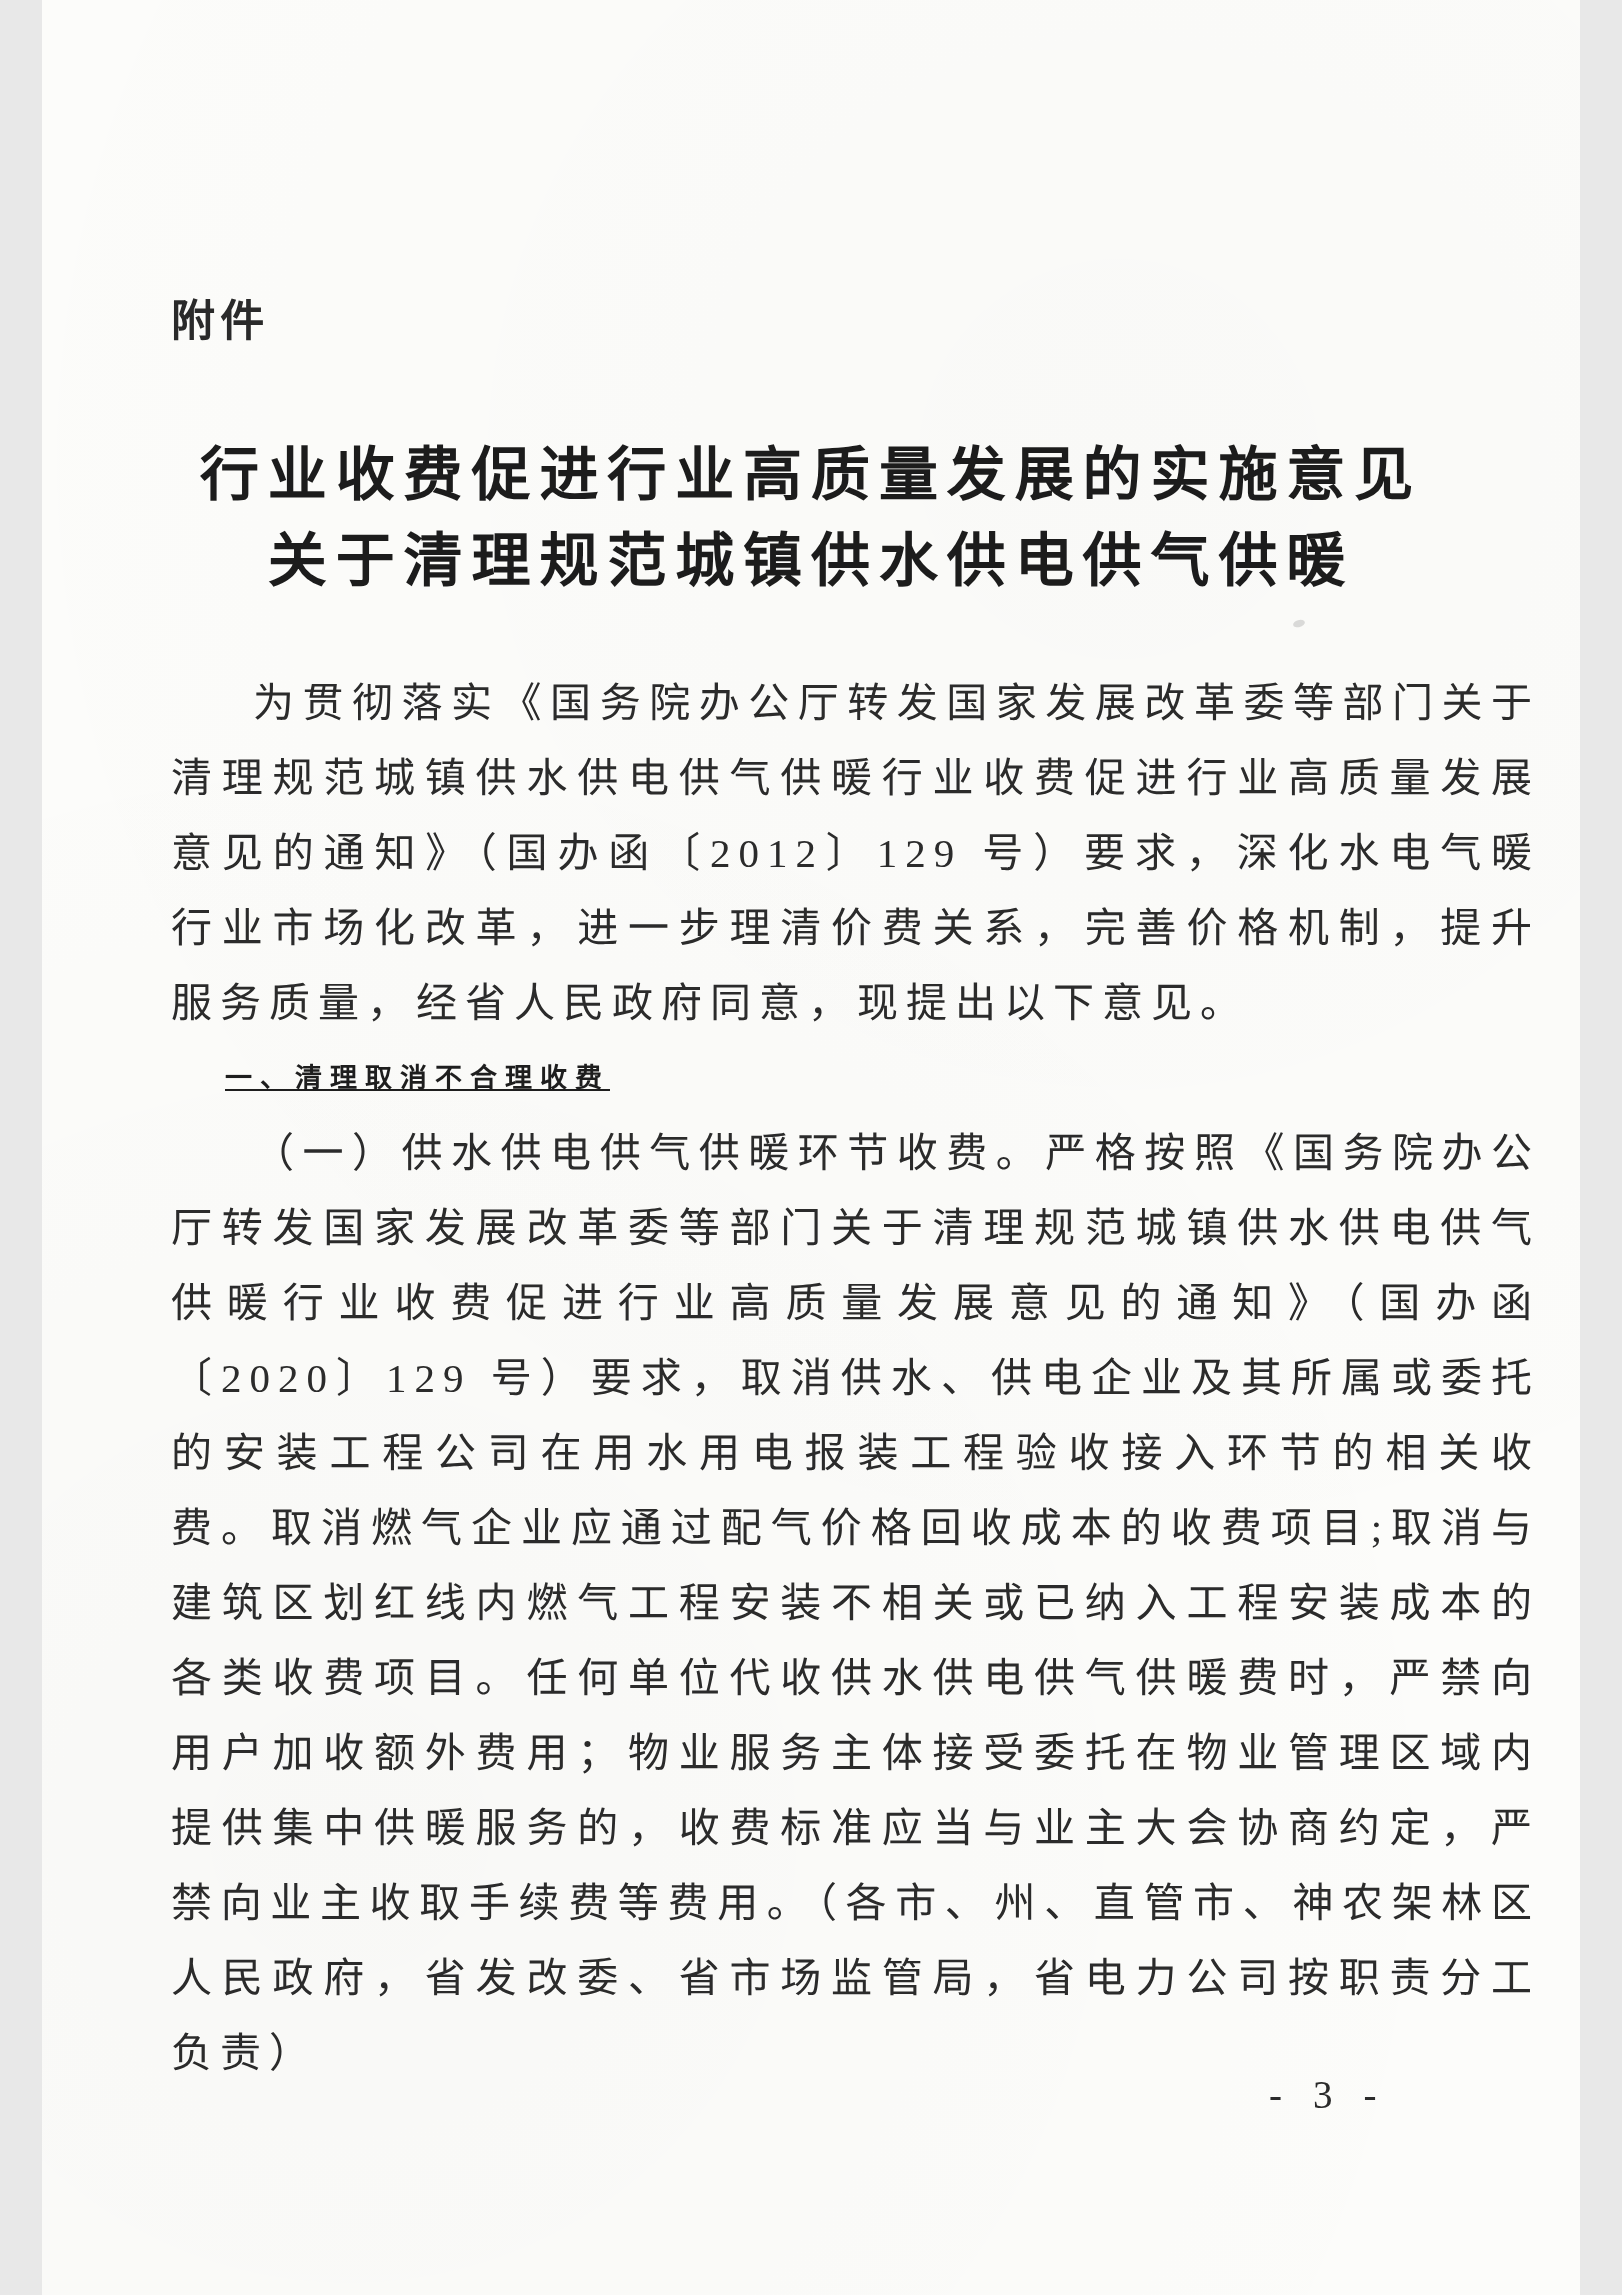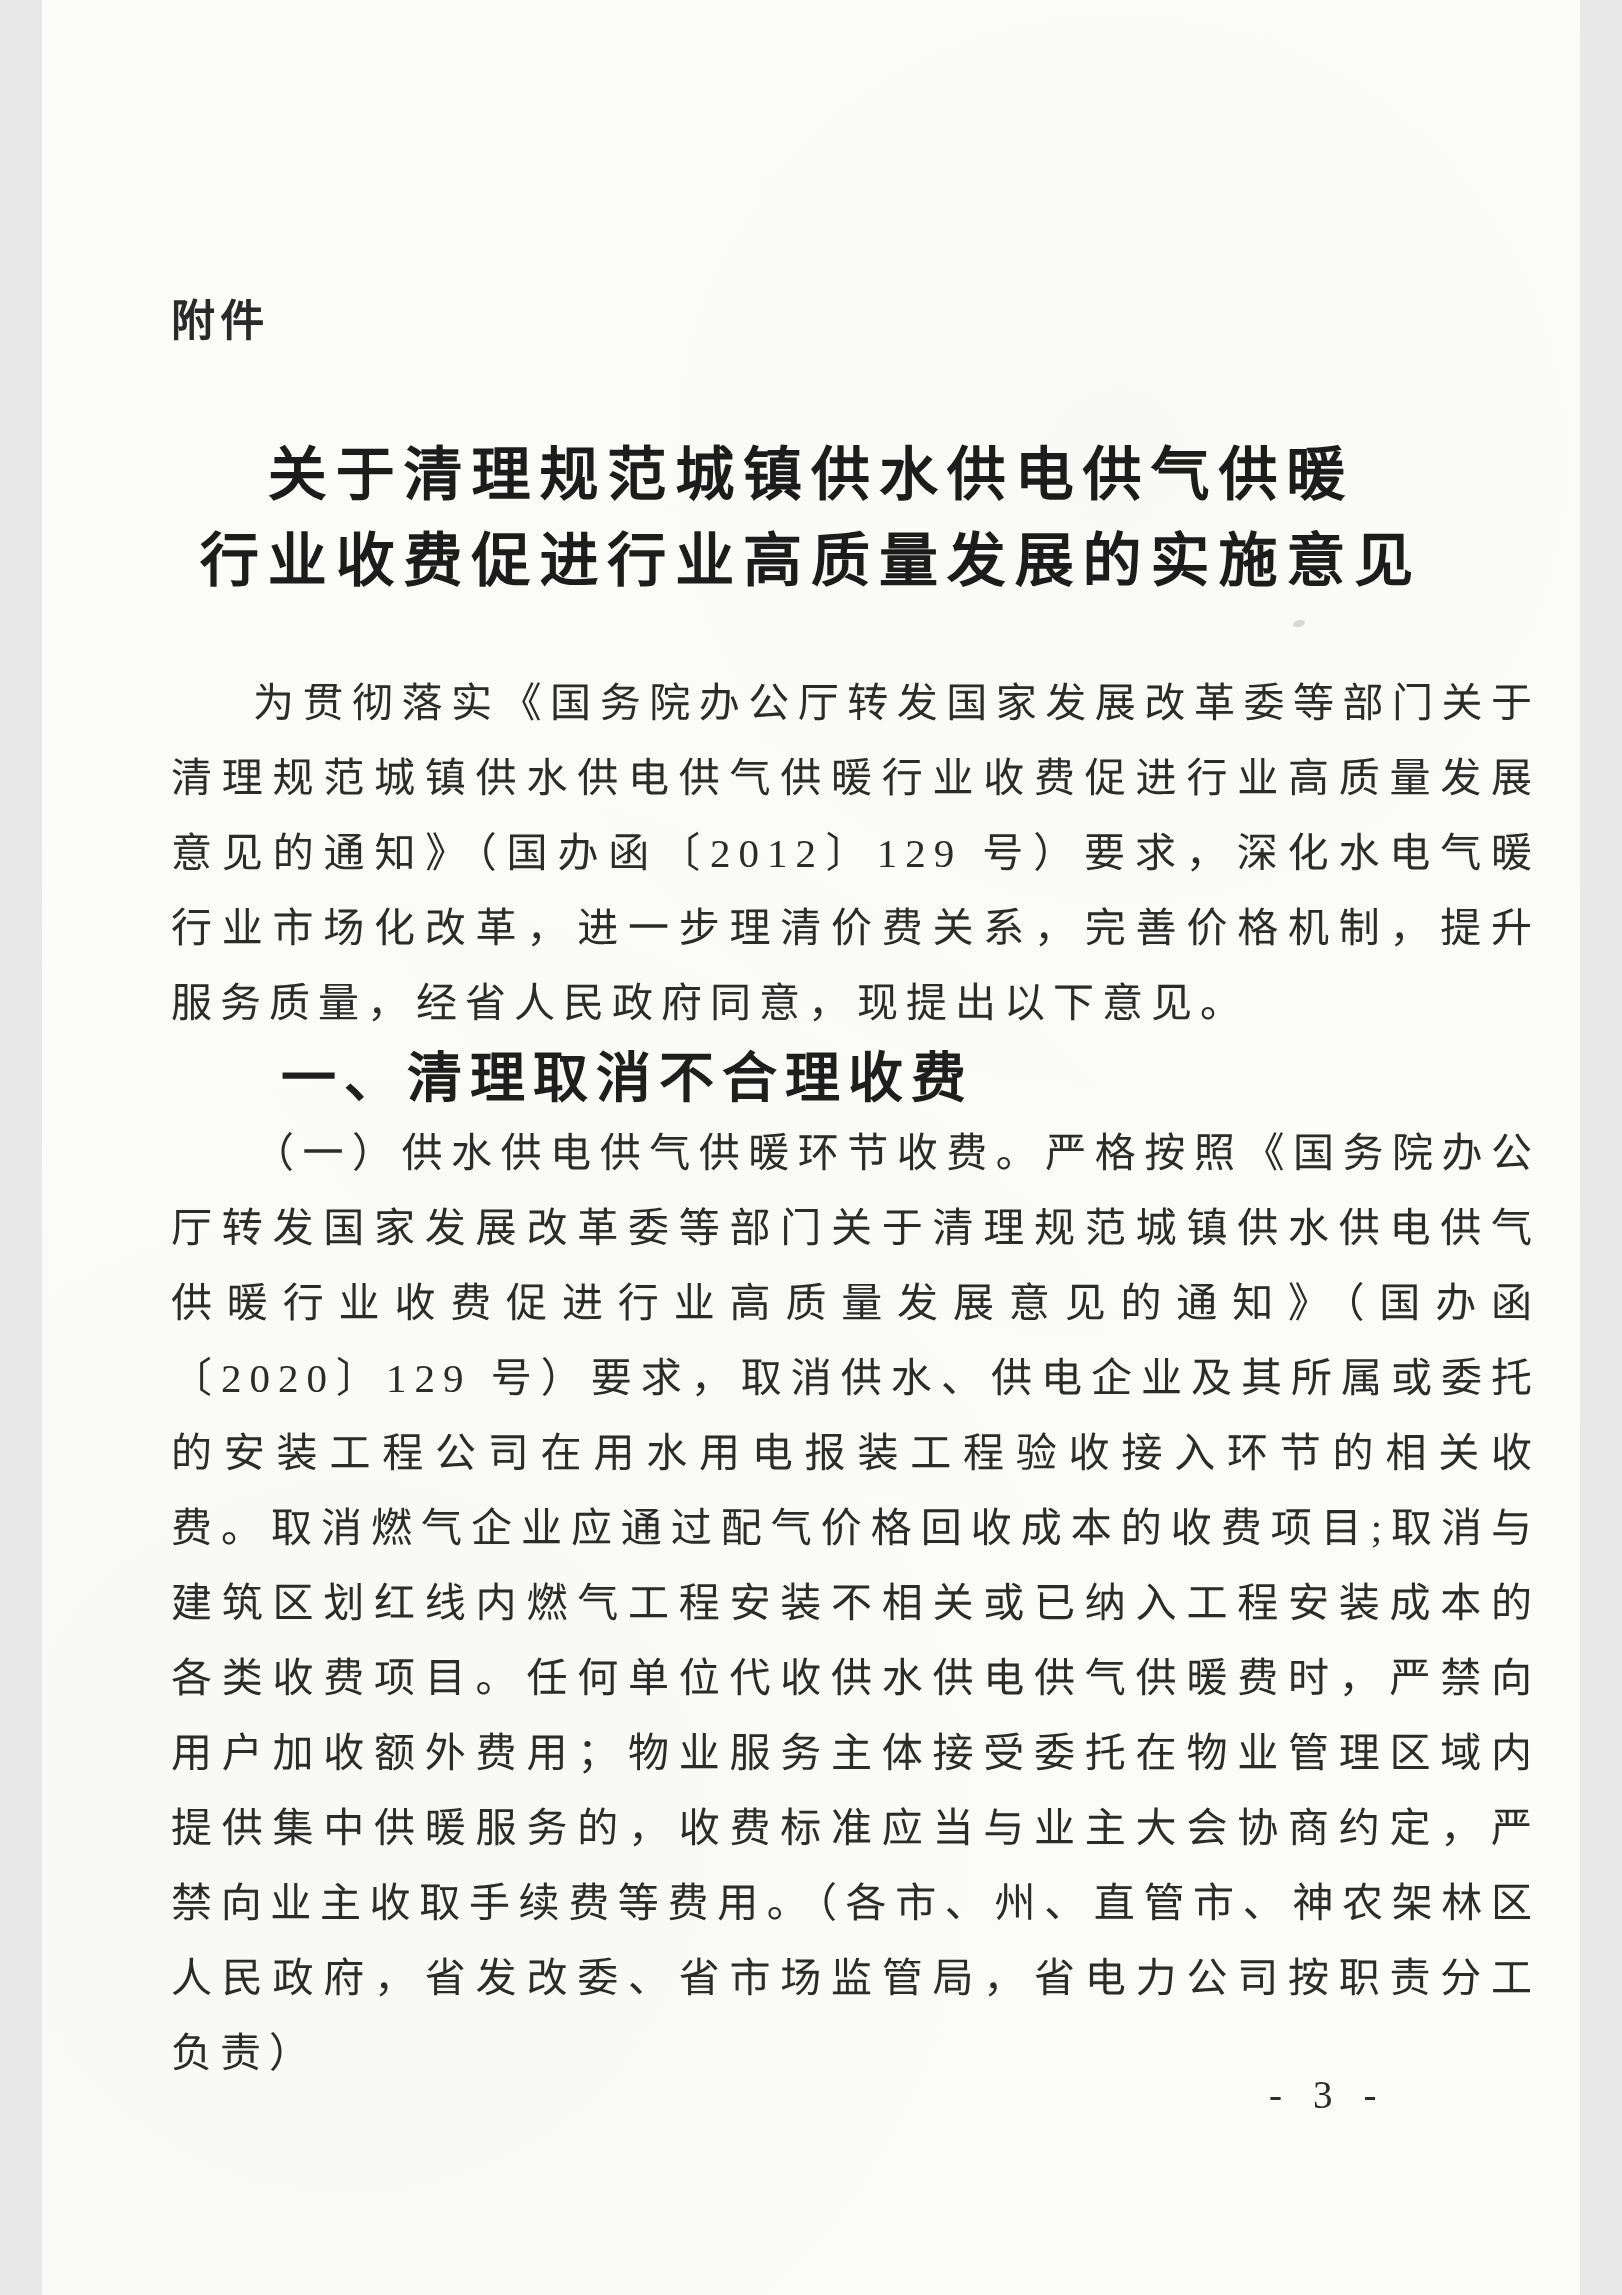--- a/index.html
+++ b/index.html
@@ -58,26 +58,27 @@
     font-size: 41px;
     line-height: 75px;
     letter-spacing: 8px;
     text-indent: 2em;
     color: #2b2b2b;
     font-weight: 400;
   }
   .section-heading {
     margin: 0;
     font-family: "Liberation Sans", "DejaVu Sans", sans-serif;
-    font-size: 55px;
+    font-size: 27px;
     line-height: 75px;
     letter-spacing: 8px;
     text-indent: 2em;
     font-weight: 700;
     color: #1e1e1e;
+    text-decoration: underline;
   }
   .page-number {
     position: absolute;
     top: 2072px;
     right: 193px;
     font-size: 39px;
     letter-spacing: 10.6px;
     color: #2b2b2b;
     white-space: nowrap;
   }
@@ -93,22 +94,22 @@
   }
 </style>
 </head>
 <body>
 
 <div class="page">
 
   <div class="attachment-label">附件</div>
 
   <div class="doc-title">
+    <div class="title-line">行业收费促进行业高质量发展的实施意见</div>
     <div class="title-line">关于清理规范城镇供水供电供气供暖</div>
-    <div class="title-line">行业收费促进行业高质量发展的实施意见</div>
   </div>
 
   <div class="scan-smudge"></div>
 
   <div class="content">
     <p class="para">为贯彻落实《国务院办公厅转发国家发展改革委等部门关于清理规范城镇供水供电供气供暖行业收费促进行业高质量发展意见的通知》（国办函〔2012〕129 号）要求，深化水电气暖行业市场化改革，进一步理清价费关系，完善价格机制，提升服务质量，经省人民政府同意，现提出以下意见。</p>
     <p class="section-heading">一、清理取消不合理收费</p>
     <p class="para">（一）供水供电供气供暖环节收费。严格按照《国务院办公厅转发国家发展改革委等部门关于清理规范城镇供水供电供气供暖行业收费促进行业高质量发展意见的通知》（国办函〔2020〕129 号）要求，取消供水、供电企业及其所属或委托的安装工程公司在用水用电报装工程验收接入环节的相关收费。取消燃气企业应通过配气价格回收成本的收费项目;取消与建筑区划红线内燃气工程安装不相关或已纳入工程安装成本的各类收费项目。任何单位代收供水供电供气供暖费时，严禁向用户加收额外费用；物业服务主体接受委托在物业管理区域内提供集中供暖服务的，收费标准应当与业主大会协商约定，严禁向业主收取手续费等费用。（各市、州、直管市、神农架林区人民政府，省发改委、省市场监管局，省电力公司按职责分工负责）</p>
   </div>
 

